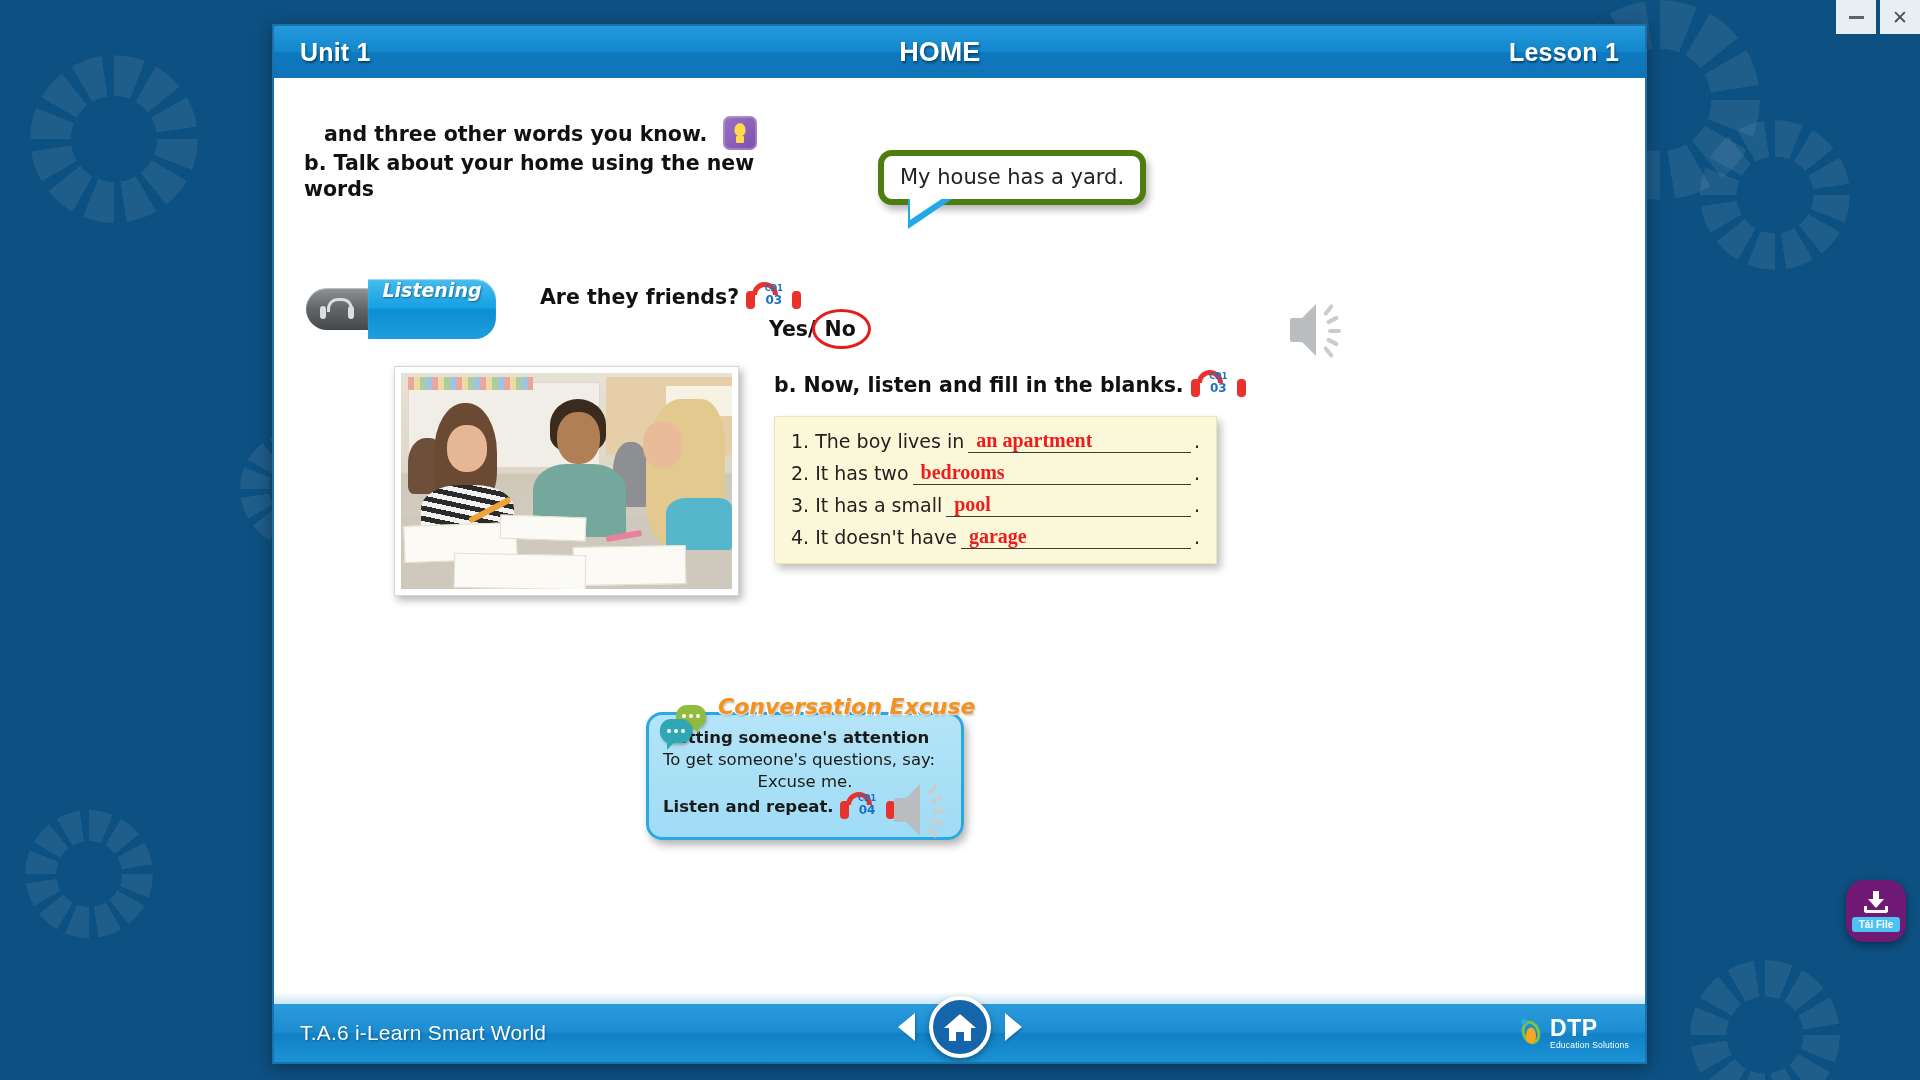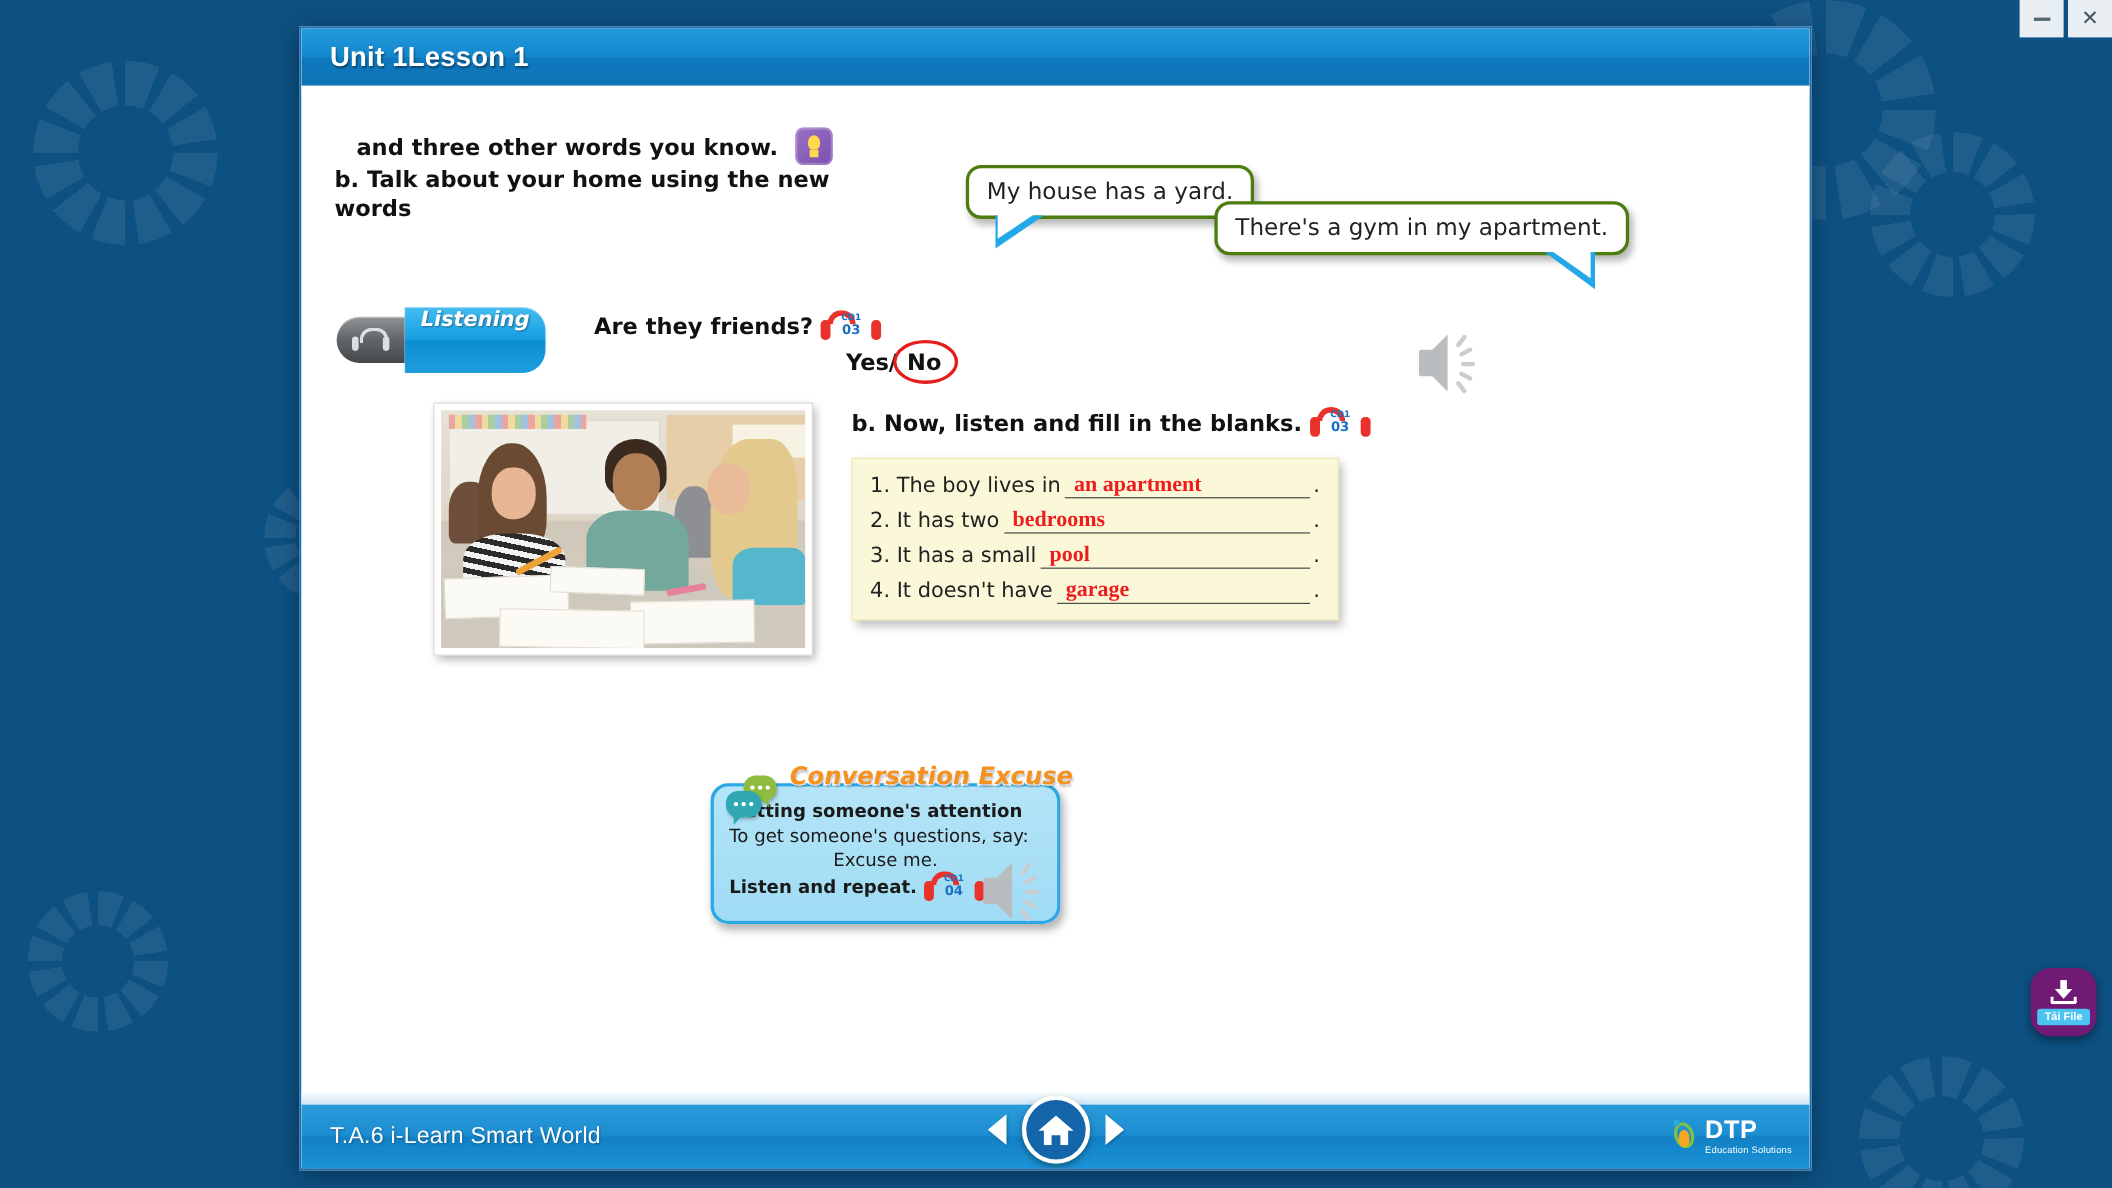--- a/index.html
+++ b/index.html
@@ -122,21 +122,21 @@
   }
   #bulb-icon::after{
     content:""; position:absolute; left:50%; top:20px; transform:translateX(-50%);
     width:8px; height:7px; background:#ffd84d; border-radius:1px;
   }
 
   
   .bubble {
     position: absolute;
     background: #fff;
-    border: 3px solid #4d7c0f;
+    border: 6px solid #4d7c0f;
     border-radius: 14px;
     padding: 9px 16px 10px;
     font-family: "DejaVu Sans", sans-serif;
     font-size: 21px; color: #222;
     box-shadow: 3px 5px 7px rgba(0,0,0,.28);
     white-space: nowrap;
   }
   .bubble .tail,
   .bubble .tail-in { position:absolute; width:0; height:0; }
   #bubble-yard { left: 604px; top: 72px; }
@@ -498,44 +498,40 @@
     </button>
     <button class="winbtn">
       <span>✕</span>
     </button>
   </div>
 
   <div id="slide">
 
     <div id="slide-header">
       <div class="hdr-unit">Unit 1</div>
+      <div class="hdr-title">HOME</div>
       <div class="hdr-lesson">Lesson 1</div>
     </div>
 
     <div id="slide-body">
 
       <div id="task-b-talk">
         <div class="task-line" style="padding-left:20px;">
           <span>and three other words you know.</span>
           <span id="bulb-icon"></span>
         </div>
         <div class="task-line">b. Talk about your home using the new words</div>
       </div>
 
       <div class="bubble" id="bubble-yard">
         <span>My house has a yard.</span>
         <span class="tail"></span>
         <span class="tail-in"></span>
       </div>
 
-      <div class="bubble" id="bubble-gym">
-        <span>There's a gym in my apartment.</span>
-        <span class="tail"></span>
-        <span class="tail-in"></span>
-      </div>
 
       <div id="listening-badge">
         <div class="lb-left">
           <div class="hp-glyph"></div>
         </div>
         <div class="lb-right">
           <span>Listening</span>
         </div>
       </div>
 

